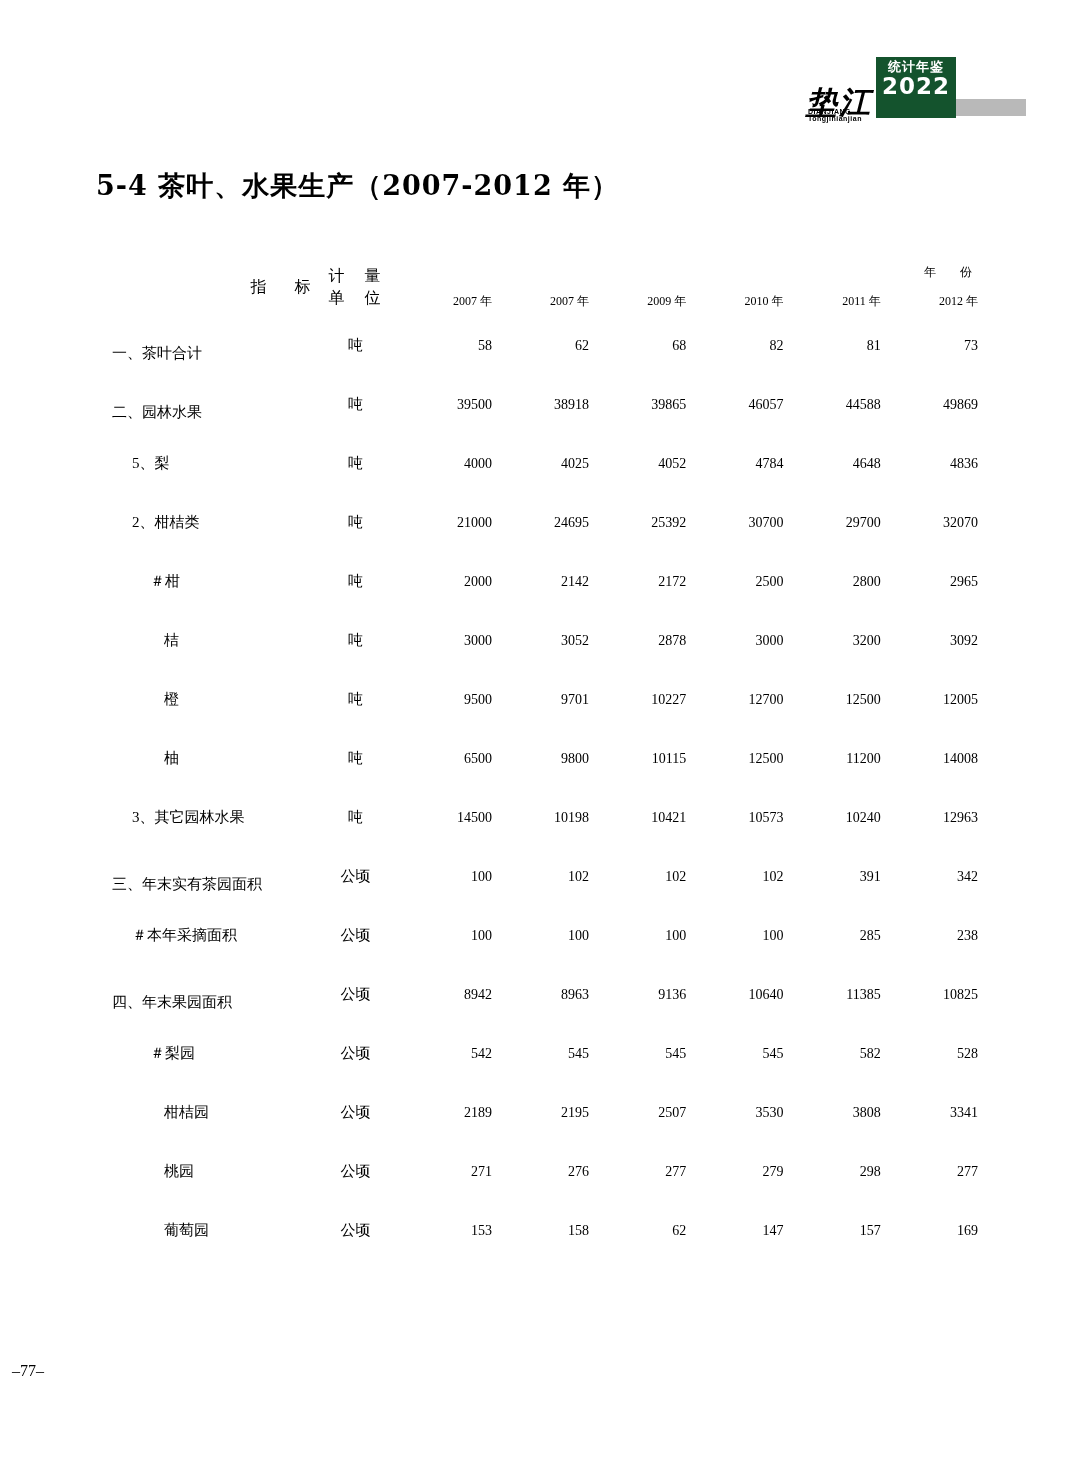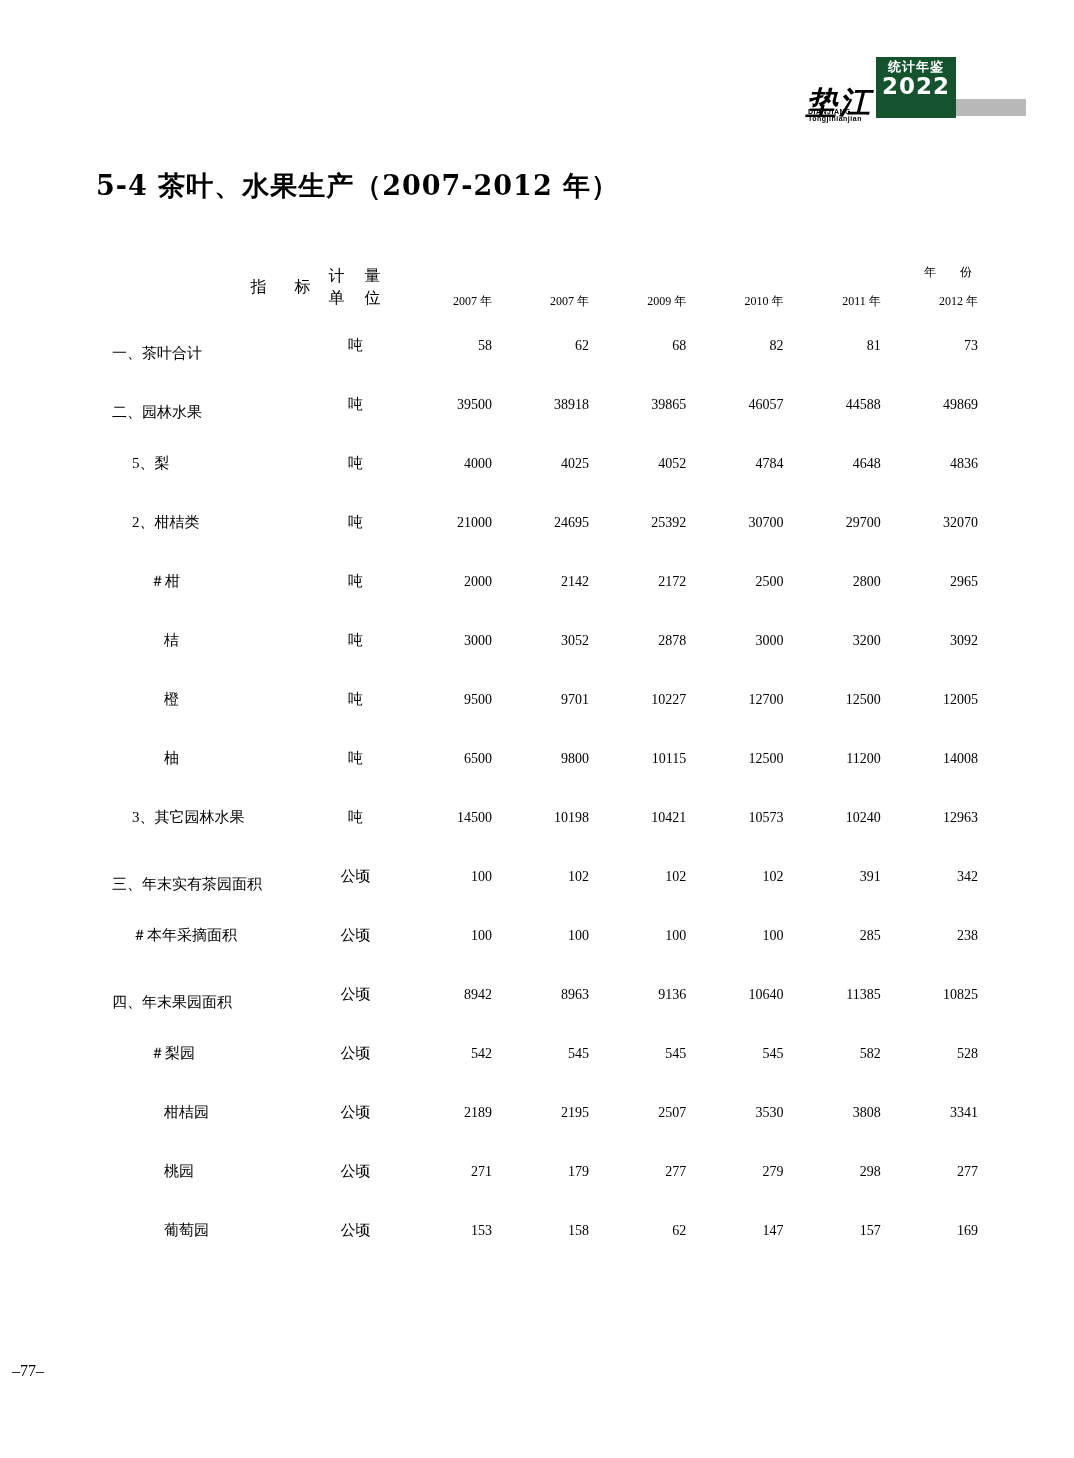--- a/index.html
+++ b/index.html
@@ -395,21 +395,21 @@
             <td class="col-yr">3530</td>
             <td class="col-yr">3808</td>
             <td class="col-yr">3341</td>
           </tr>
           <tr class="data">
             <td class="col-ind">
               <span class="lbl ind-l3">桃园</span>
             </td>
             <td class="col-unit">公顷</td>
             <td class="col-yr">271</td>
-            <td class="col-yr">179</td>
+            <td class="col-yr">276</td>
             <td class="col-yr">277</td>
             <td class="col-yr">279</td>
             <td class="col-yr">298</td>
             <td class="col-yr">277</td>
           </tr>
           <tr class="data rule-bottom">
             <td class="col-ind">
               <span class="lbl ind-l3">葡萄园</span>
             </td>
             <td class="col-unit">公顷</td>

